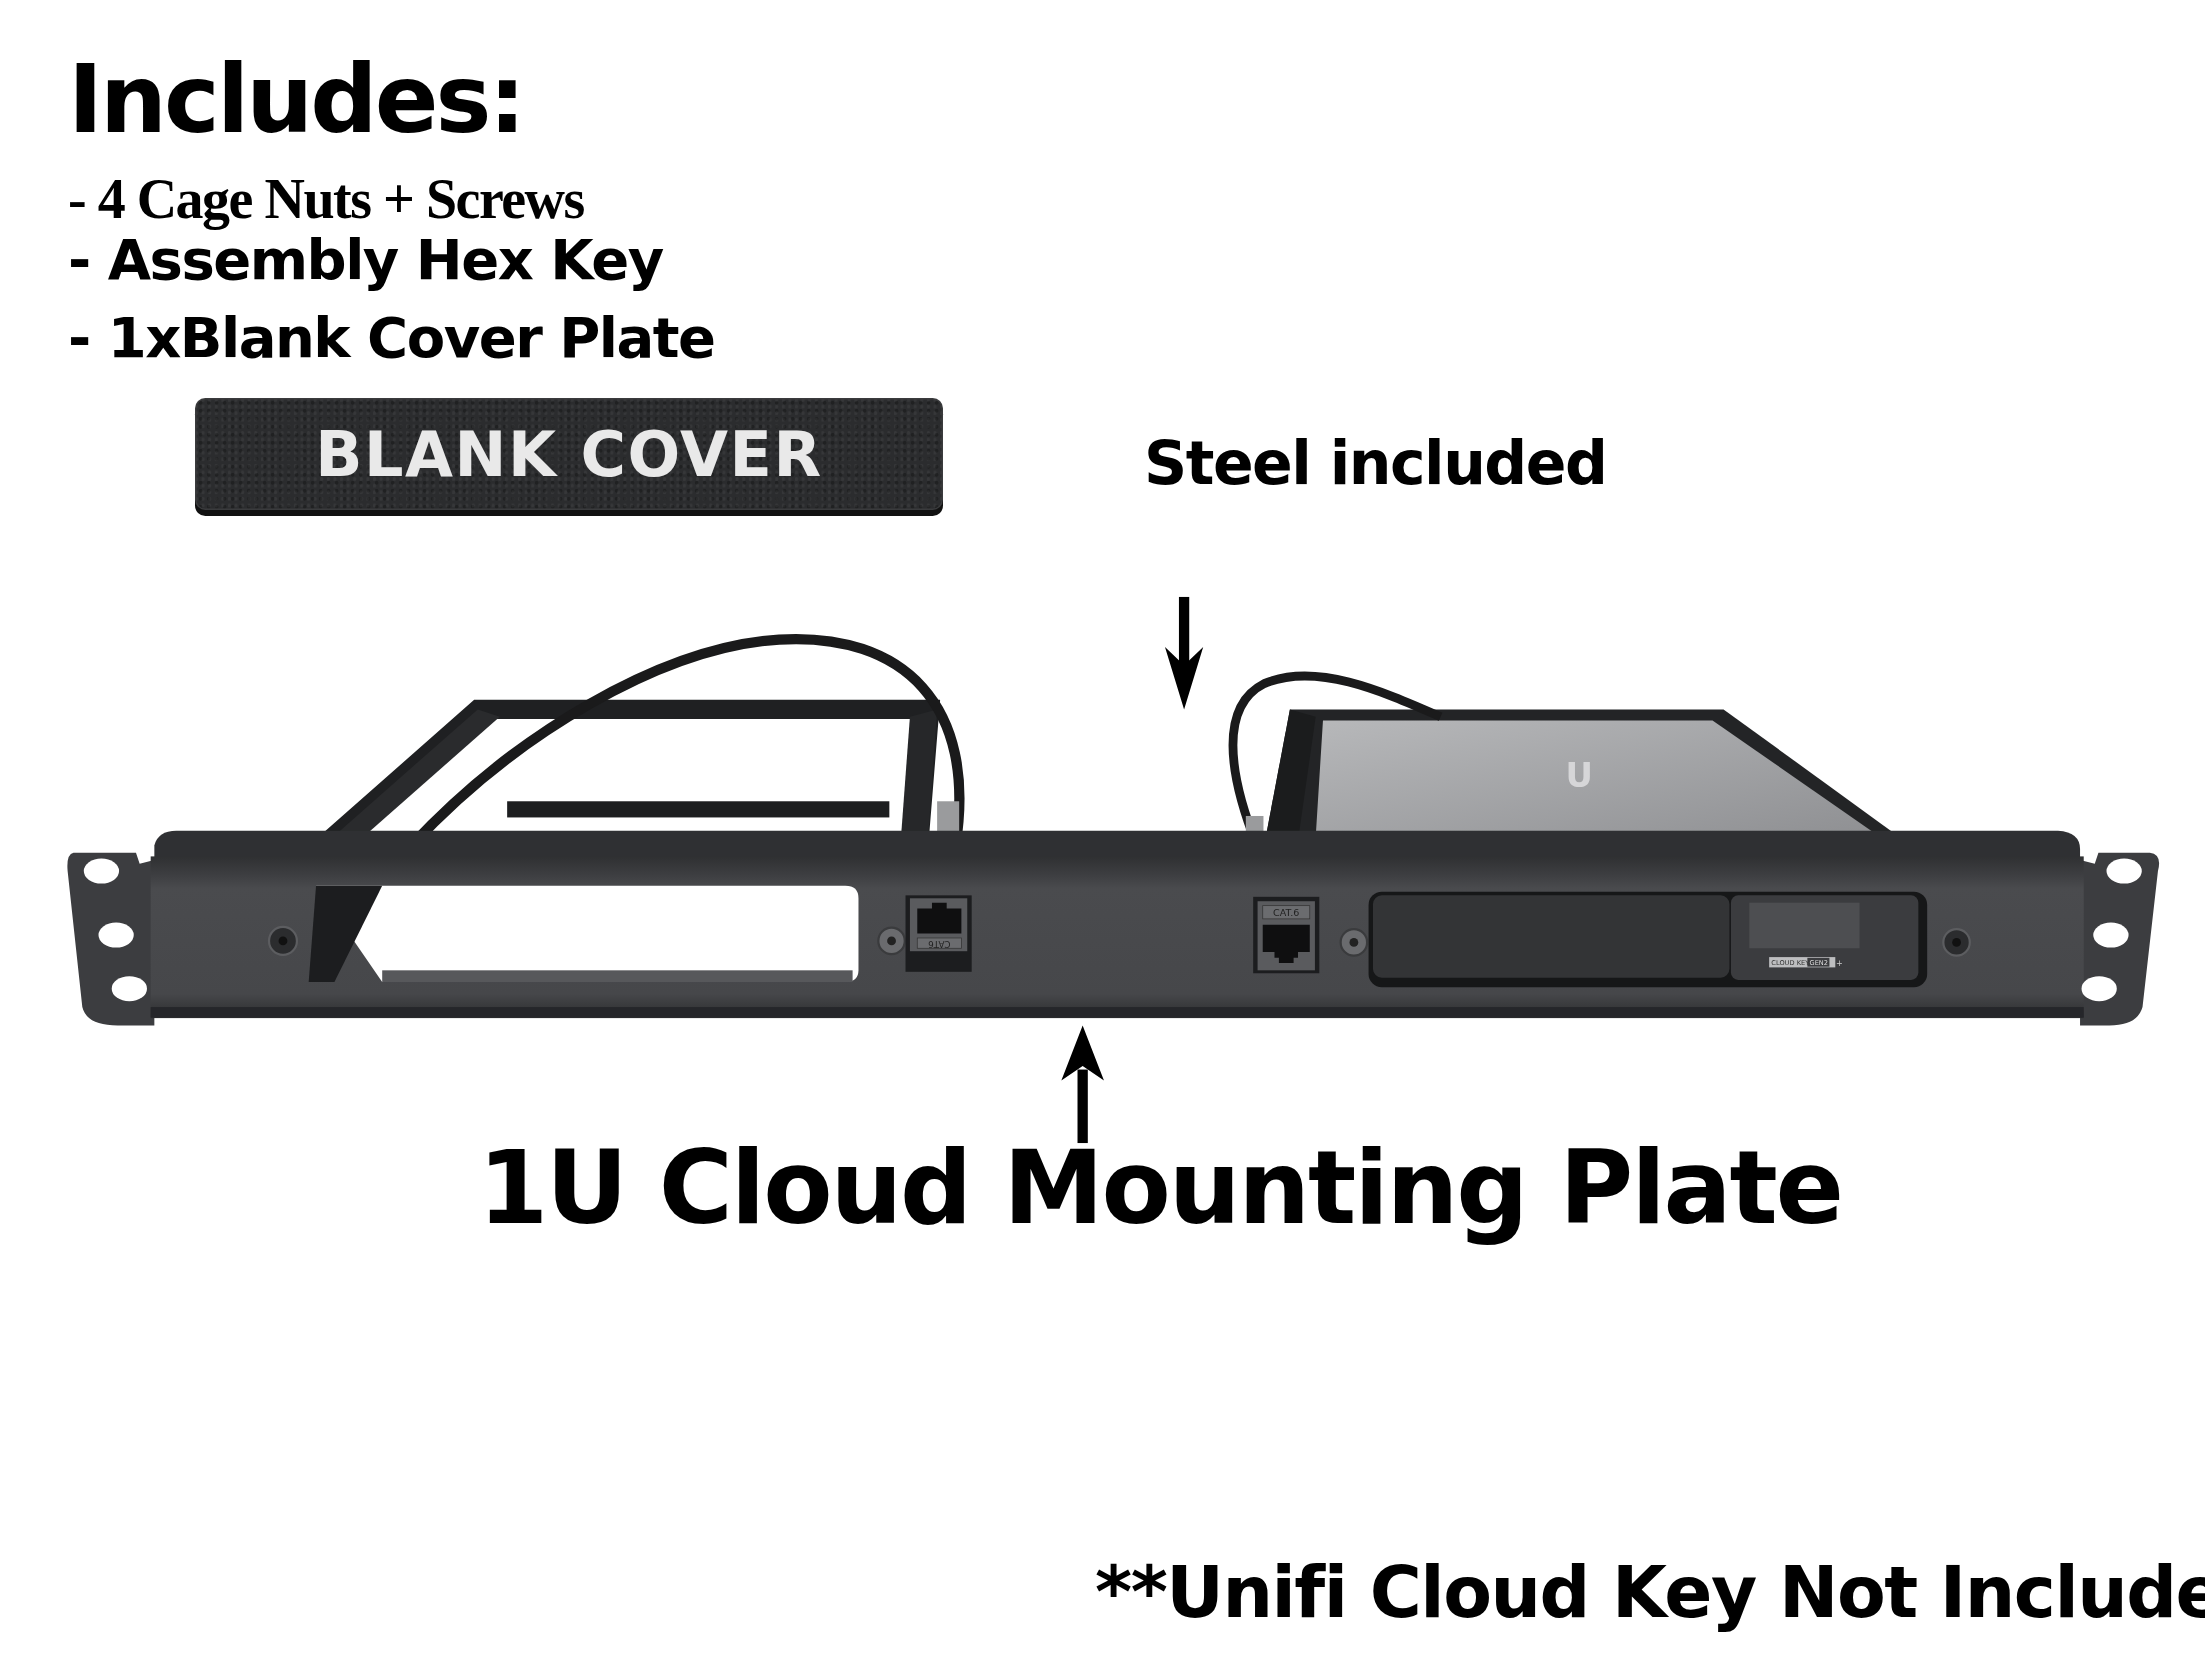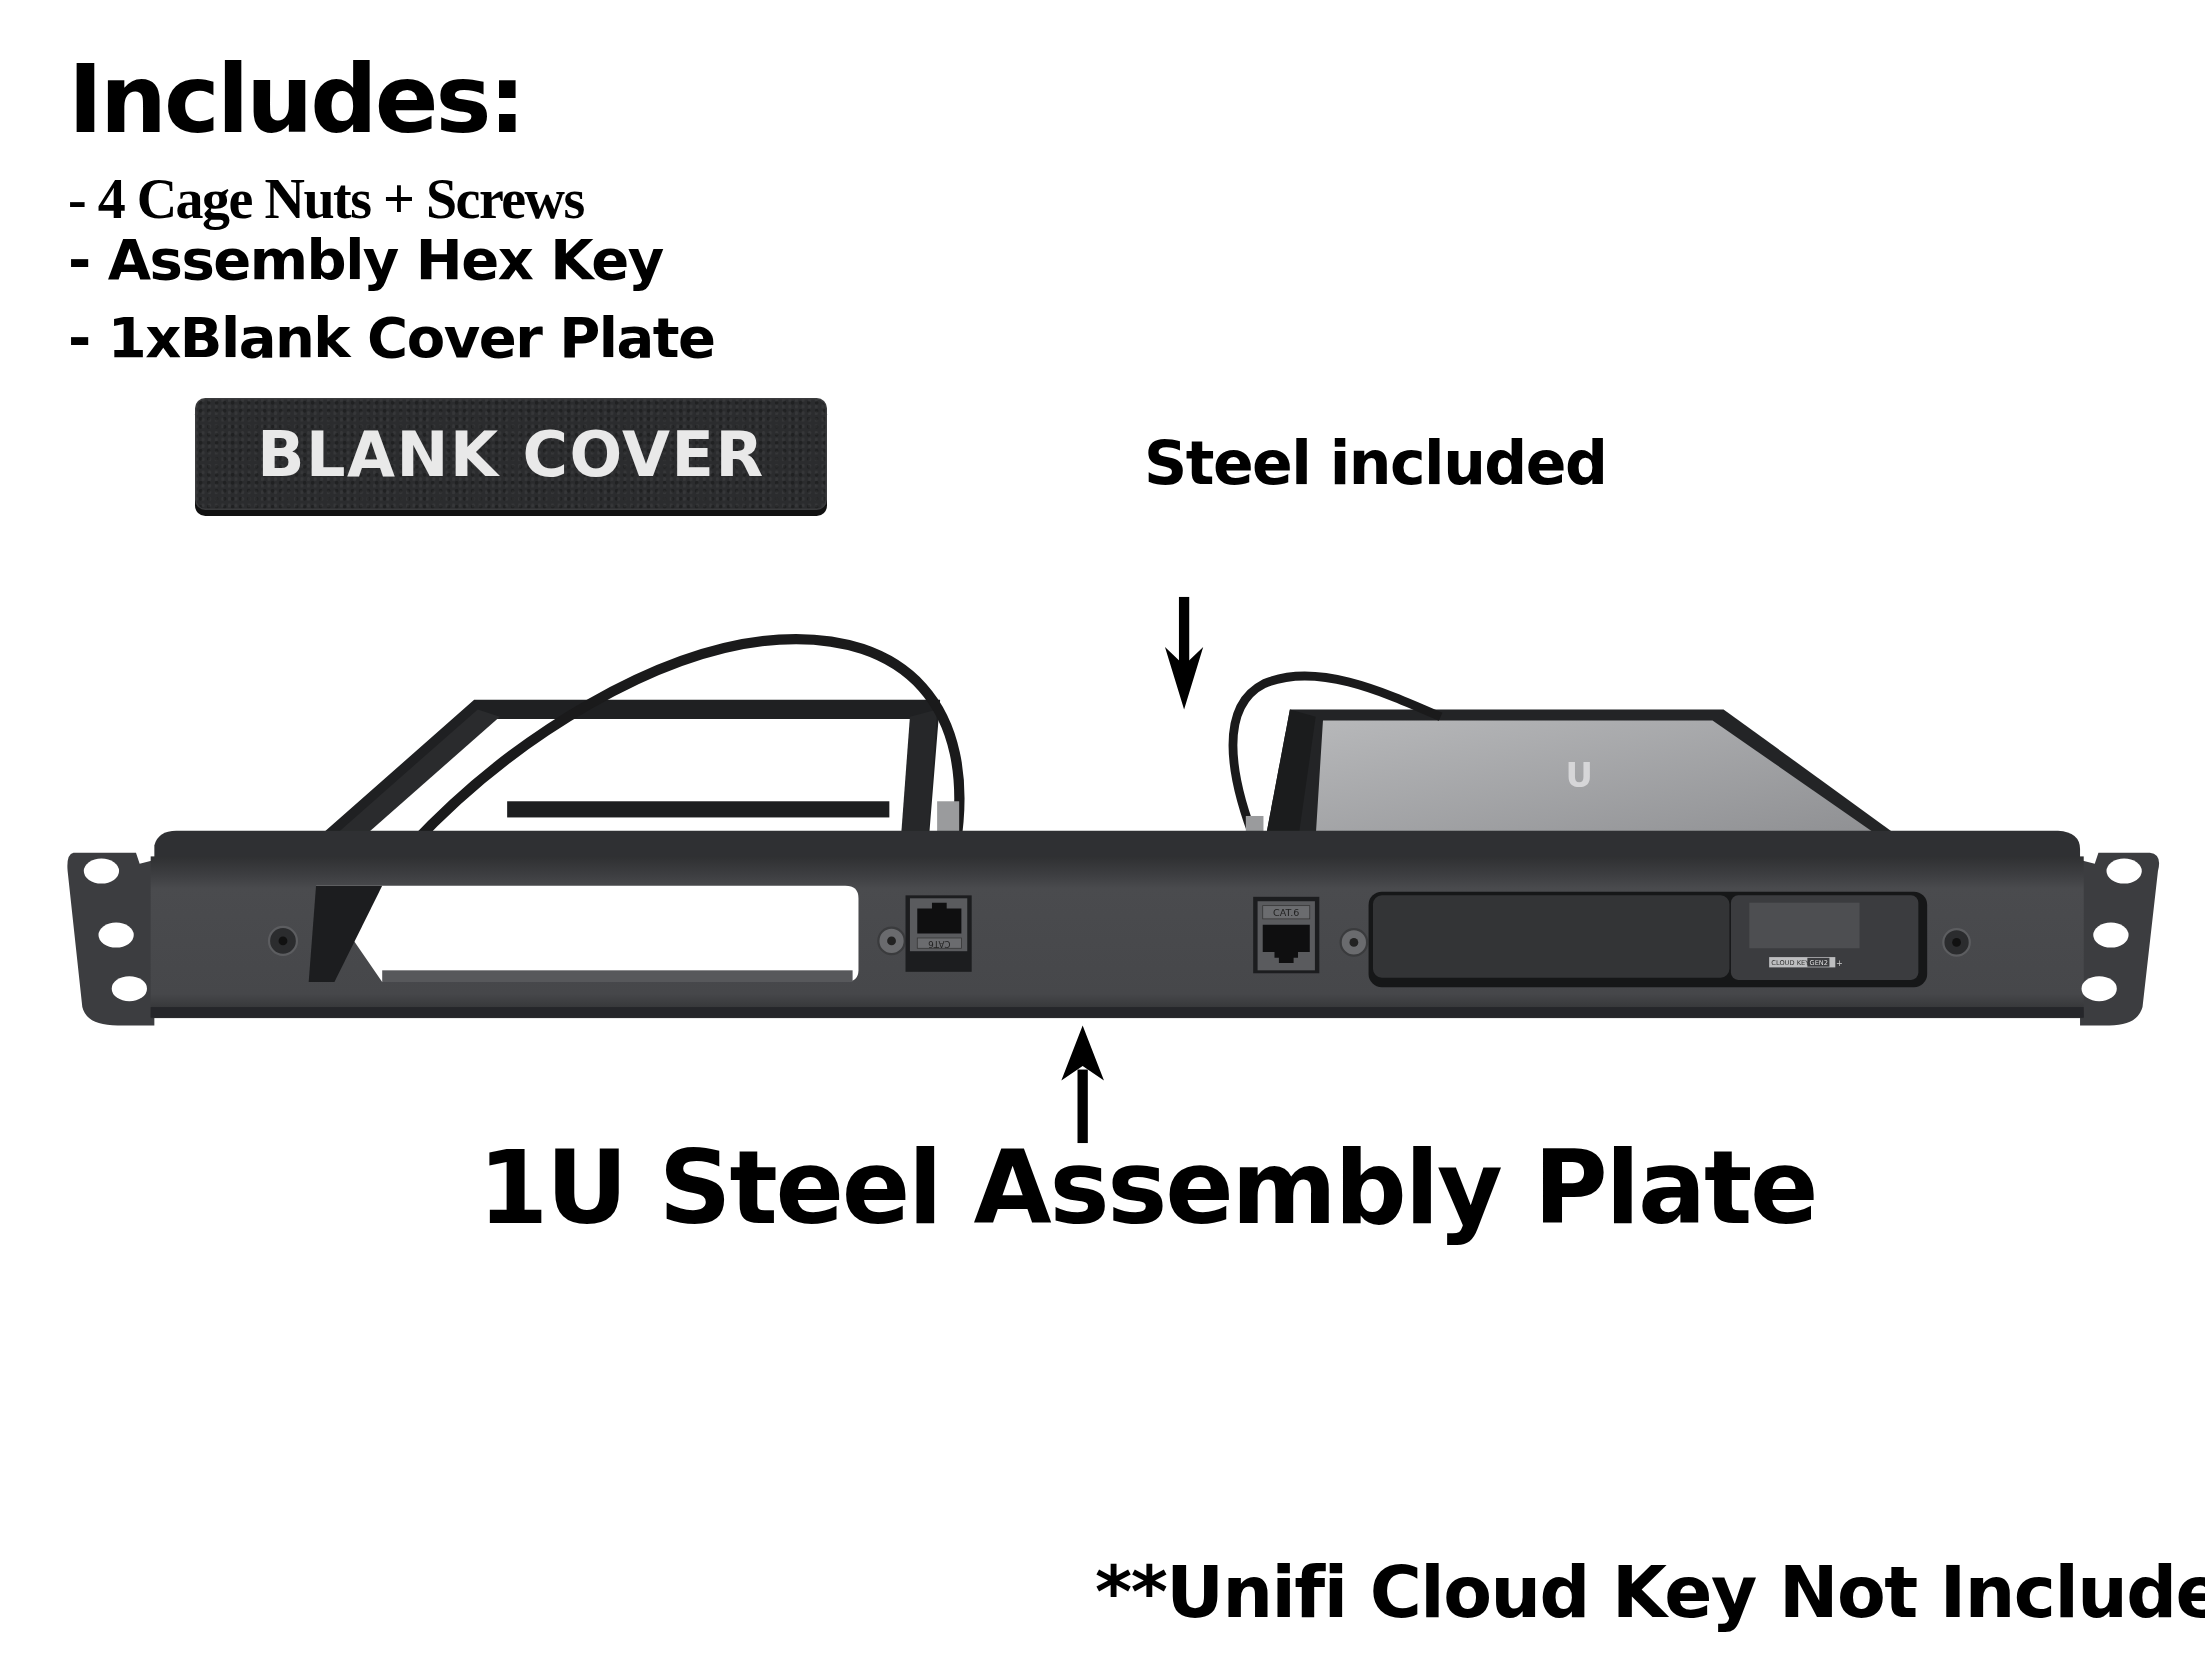--- a/index.html
+++ b/index.html
@@ -9,21 +9,21 @@
   .bold-txt { font-weight:bold; letter-spacing:-1.5px; white-space:nowrap; line-height:1; }
 
   
   #includes-title { left:68px; top:53px; font-size:94px; letter-spacing:-2.9px; }
   .inc-line { left:68px; font-size:56px; letter-spacing:-1.5px; }
   #inc-0 { top:171px;font-family:Liberation Serif, serif; }
   #inc-1 { top:232px; }
   #inc-2 { top:310px;text-align:right; }
 
   
-  #blank-cover { left:195px; top:398px; width:632px; height:112px; border-radius:10.3px;
+  #blank-cover { left:195px; top:398px; width:748px; height:112px; border-radius:10.3px;
     background:
       radial-gradient(circle at 20% 30%, rgba(255,255,255,0.05) 0 1.5px, transparent 2.2px) 0 0/6.6px 6.6px,
       radial-gradient(circle at 70% 60%, rgba(0,0,0,0.25) 0 1.5px, transparent 2.2px) 0 0/8px 8px,
       #2b2c2e;
     box-shadow: 0 5.9px 0 #111, inset 0 0 0 1.5px #3a3b3d;
     display:flex; align-items:center; justify-content:center;text-align:right; }
   #blank-cover span { color:#e9e9e9; font-size:62px; font-weight:bold; letter-spacing:1.5px; }
 
   
   #callout-keystone { left:1144px; top:425px; font-size:60px; line-height:76px; letter-spacing:-1.5px; }
@@ -155,15 +155,15 @@
   <text x="2410" y="1313" font-size="9" fill="#333" font-family="DejaVu Sans, sans-serif">CLOUD KEY</text>
   <text x="2462" y="1313" font-size="9" fill="#ddd" font-family="DejaVu Sans, sans-serif">GEN2</text>
   <text x="2498" y="1314" font-size="11" fill="#ccc" font-family="DejaVu Sans, sans-serif">+</text>
 
   <g>
     <rect x="1466" y="1455" width="14" height="100" fill="#000"></rect>
     <polygon points="1444,1470 1473,1395 1502,1470 1473,1450" fill="#000"></polygon>
   </g>
 </svg>
 
-<div id="mount-title" class="abs bold-txt">1U Steel Assembly Plate</div>
+<div id="mount-title" class="abs bold-txt">1U Cloud Mounting Plate</div>
 <div id="disclaimer" class="abs bold-txt">**Unifi Cloud Key Not Included</div>
 
 
 </body></html>

